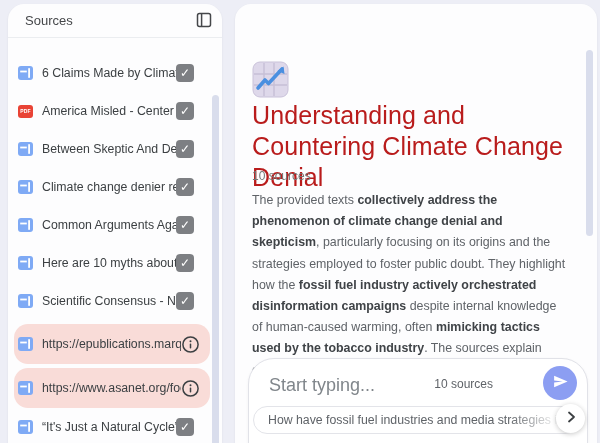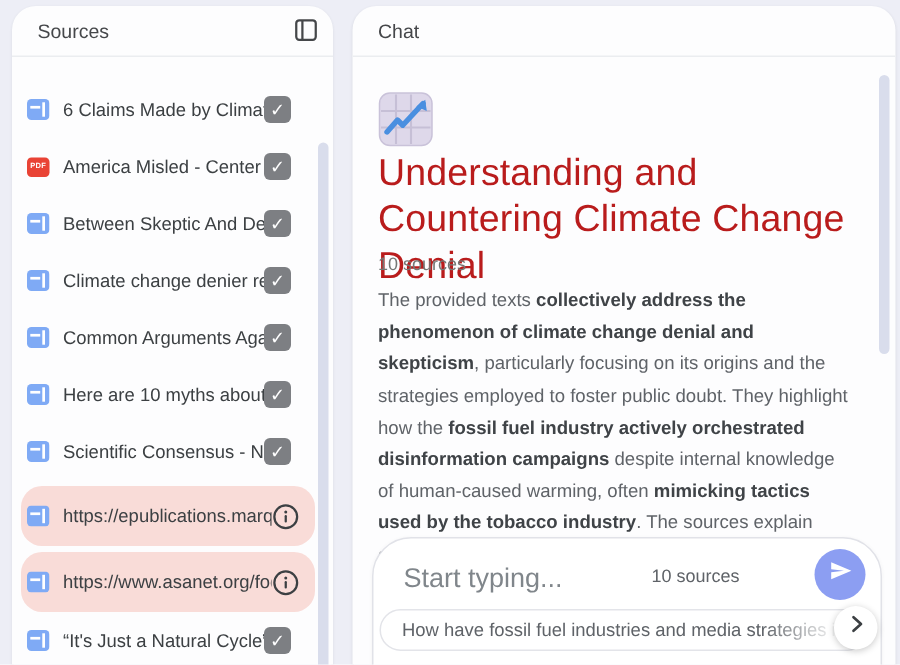--- a/index.html
+++ b/index.html
@@ -208,23 +208,20 @@
     <span class="trail">
       <span class="checkbox">✓</span>
 
     </span>
   </div>
     </div>
   <div class="scrollbar" id="src-scroll"></div>
 </div>
 
 <div class="card" id="chat-card">
-  <div class="panel-header">
-    <span class="panel-title">Chat</span>
-  </div>
 
   <span id="emoji">
     <svg width="37" height="37" viewBox="0 0 37 37">
       <rect x="1" y="1" width="35" height="35" rx="7" fill="#ded8ea" stroke="#c9c2d9" stroke-width="1"></rect>
       <line x1="12" y1="2" x2="12" y2="35" stroke="#c6bfd6" stroke-width="1.4"></line>
       <line x1="22" y1="2" x2="22" y2="35" stroke="#c6bfd6" stroke-width="1.4"></line>
       <line x1="2" y1="13" x2="35" y2="13" stroke="#c6bfd6" stroke-width="1.4"></line>
       <line x1="2" y1="24" x2="35" y2="24" stroke="#c6bfd6" stroke-width="1.4"></line>
       <polyline points="6,27 13,19 16.5,22.5 30,8" fill="none" stroke="#4a8fe0" stroke-width="3.6" stroke-linecap="round" stroke-linejoin="round"></polyline>
       <polygon points="31.5,5.5 32.5,13 25.5,10" fill="#4a8fe0"></polygon>

